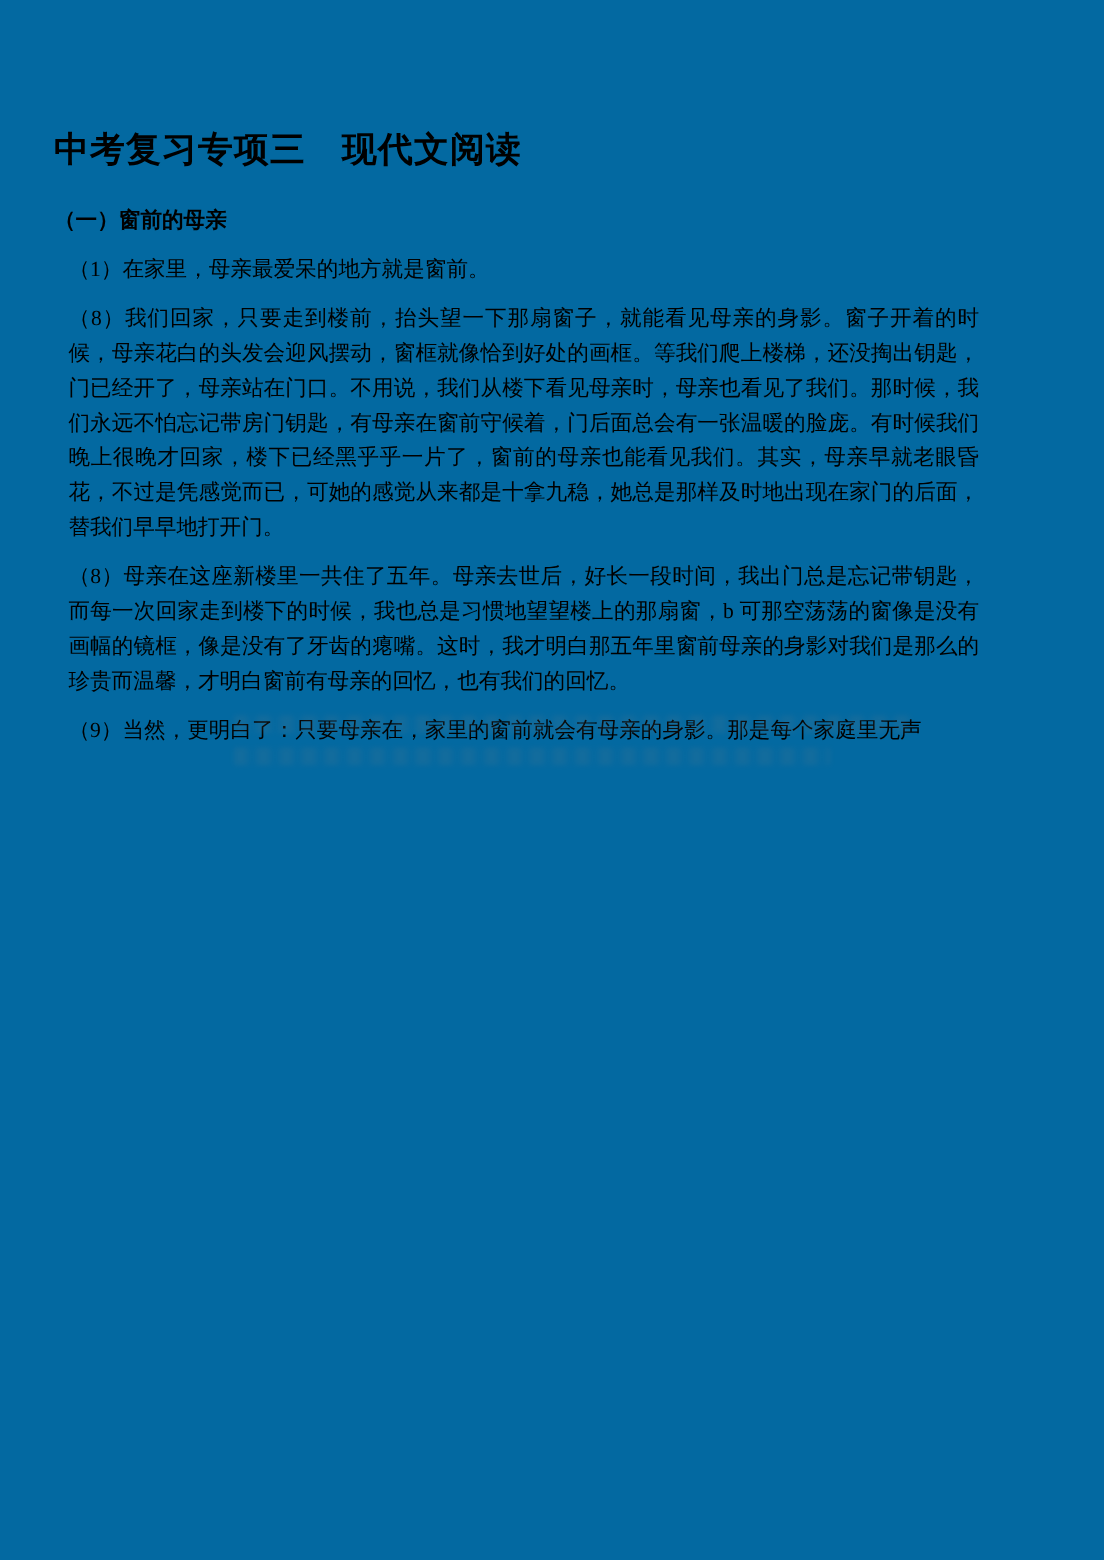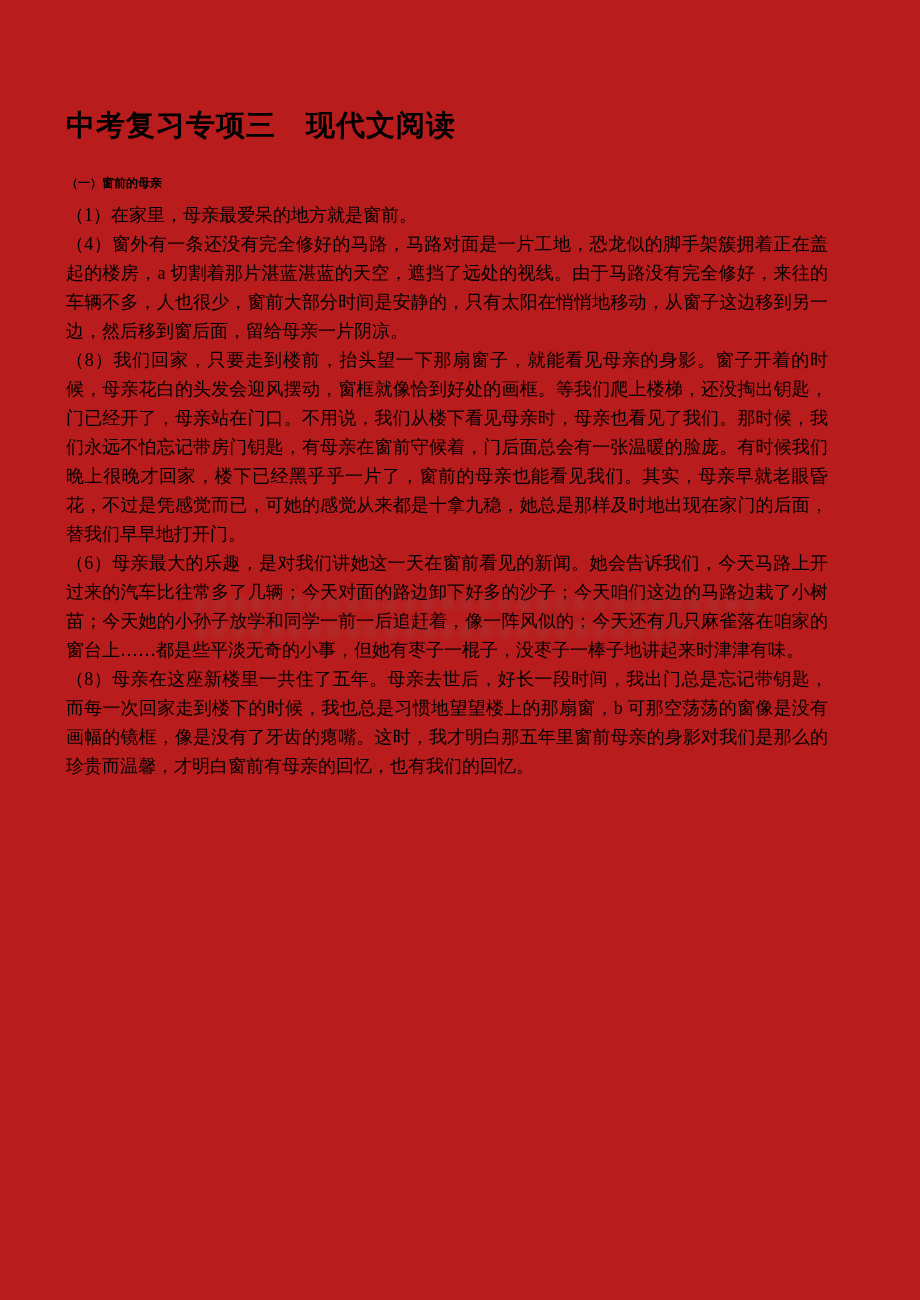--- a/index.html
+++ b/index.html
@@ -5,44 +5,44 @@
   html, body {
     margin: 0;
     padding: 0;
     background: #ffffff;
   }
   .page {
     position: relative;
     width: 920px;
     height: 1300px;
     margin: 0 auto;
-    background: #b91c1c;
+    background: #0369a1;
     box-sizing: border-box;
-    padding: 108px 92px 0 66px;
+    padding: 108px 92px 0 45px;
     overflow: hidden;
     font-family: "Liberation Serif", "DejaVu Serif", serif;
     color: #000000;
   }
   .doc-title {
     font-size: 29px;
     font-weight: bold;
     margin: 0 0 26px 0;
     letter-spacing: 1px;
     line-height: 1.2;
   }
   .section-heading {
-    font-size: 12px;
+    font-size: 18px;
     font-weight: bold;
     margin: 0 0 3px 0;
     line-height: 29px;
   }
   .body-paragraph {
     font-size: 18px;
     line-height: 29px;
-    margin: 0;
+    margin: 12px;
     text-align: justify;
     text-justify: inter-ideograph;
     word-break: break-all;
     font-family: Liberation Serif, serif;
   }
   
   .watermark {
     position: absolute;
     left: 195px;
     top: 596px;
@@ -69,23 +69,22 @@
 </head>
 <body>
 
 <div class="page">
 
   <h1 class="doc-title">中考复习专项三　现代文阅读</h1>
 
   <h2 class="section-heading">（一）窗前的母亲</h2>
 
   <p class="body-paragraph">（1）在家里，母亲最爱呆的地方就是窗前。</p>
-  <p class="body-paragraph">（4）窗外有一条还没有完全修好的马路，马路对面是一片工地，恐龙似的脚手架簇拥着正在盖起的楼房，a 切割着那片湛蓝湛蓝的天空，遮挡了远处的视线。由于马路没有完全修好，来往的车辆不多，人也很少，窗前大部分时间是安静的，只有太阳在悄悄地移动，从窗子这边移到另一边，然后移到窗后面，留给母亲一片阴凉。</p>
   <p class="body-paragraph">（8）我们回家，只要走到楼前，抬头望一下那扇窗子，就能看见母亲的身影。窗子开着的时候，母亲花白的头发会迎风摆动，窗框就像恰到好处的画框。等我们爬上楼梯，还没掏出钥匙，门已经开了，母亲站在门口。不用说，我们从楼下看见母亲时，母亲也看见了我们。那时候，我们永远不怕忘记带房门钥匙，有母亲在窗前守候着，门后面总会有一张温暖的脸庞。有时候我们晚上很晚才回家，楼下已经黑乎乎一片了，窗前的母亲也能看见我们。其实，母亲早就老眼昏花，不过是凭感觉而已，可她的感觉从来都是十拿九稳，她总是那样及时地出现在家门的后面，替我们早早地打开门。</p>
-  <p class="body-paragraph">（6）母亲最大的乐趣，是对我们讲她这一天在窗前看见的新闻。她会告诉我们，今天马路上开过来的汽车比往常多了几辆；今天对面的路边卸下好多的沙子；今天咱们这边的马路边栽了小树苗；今天她的小孙子放学和同学一前一后追赶着，像一阵风似的；今天还有几只麻雀落在咱家的窗台上……都是些平淡无奇的小事，但她有枣子一棍子，没枣子一棒子地讲起来时津津有味。</p>
   <p class="body-paragraph">（8）母亲在这座新楼里一共住了五年。母亲去世后，好长一段时间，我出门总是忘记带钥匙，而每一次回家走到楼下的时候，我也总是习惯地望望楼上的那扇窗，b 可那空荡荡的窗像是没有画幅的镜框，像是没有了牙齿的瘪嘴。这时，我才明白那五年里窗前母亲的身影对我们是那么的珍贵而温馨，才明白窗前有母亲的回忆，也有我们的回忆。</p>
+  <p class="body-paragraph">（9）当然，更明白了：只要母亲在，家里的窗前就会有母亲的身影。那是每个家庭里无声</p>
 
   <div class="watermark">
     <div class="wm-line"></div>
     <div class="wm-line"></div>
   </div>
 
 </div>
 
 </body></html>

